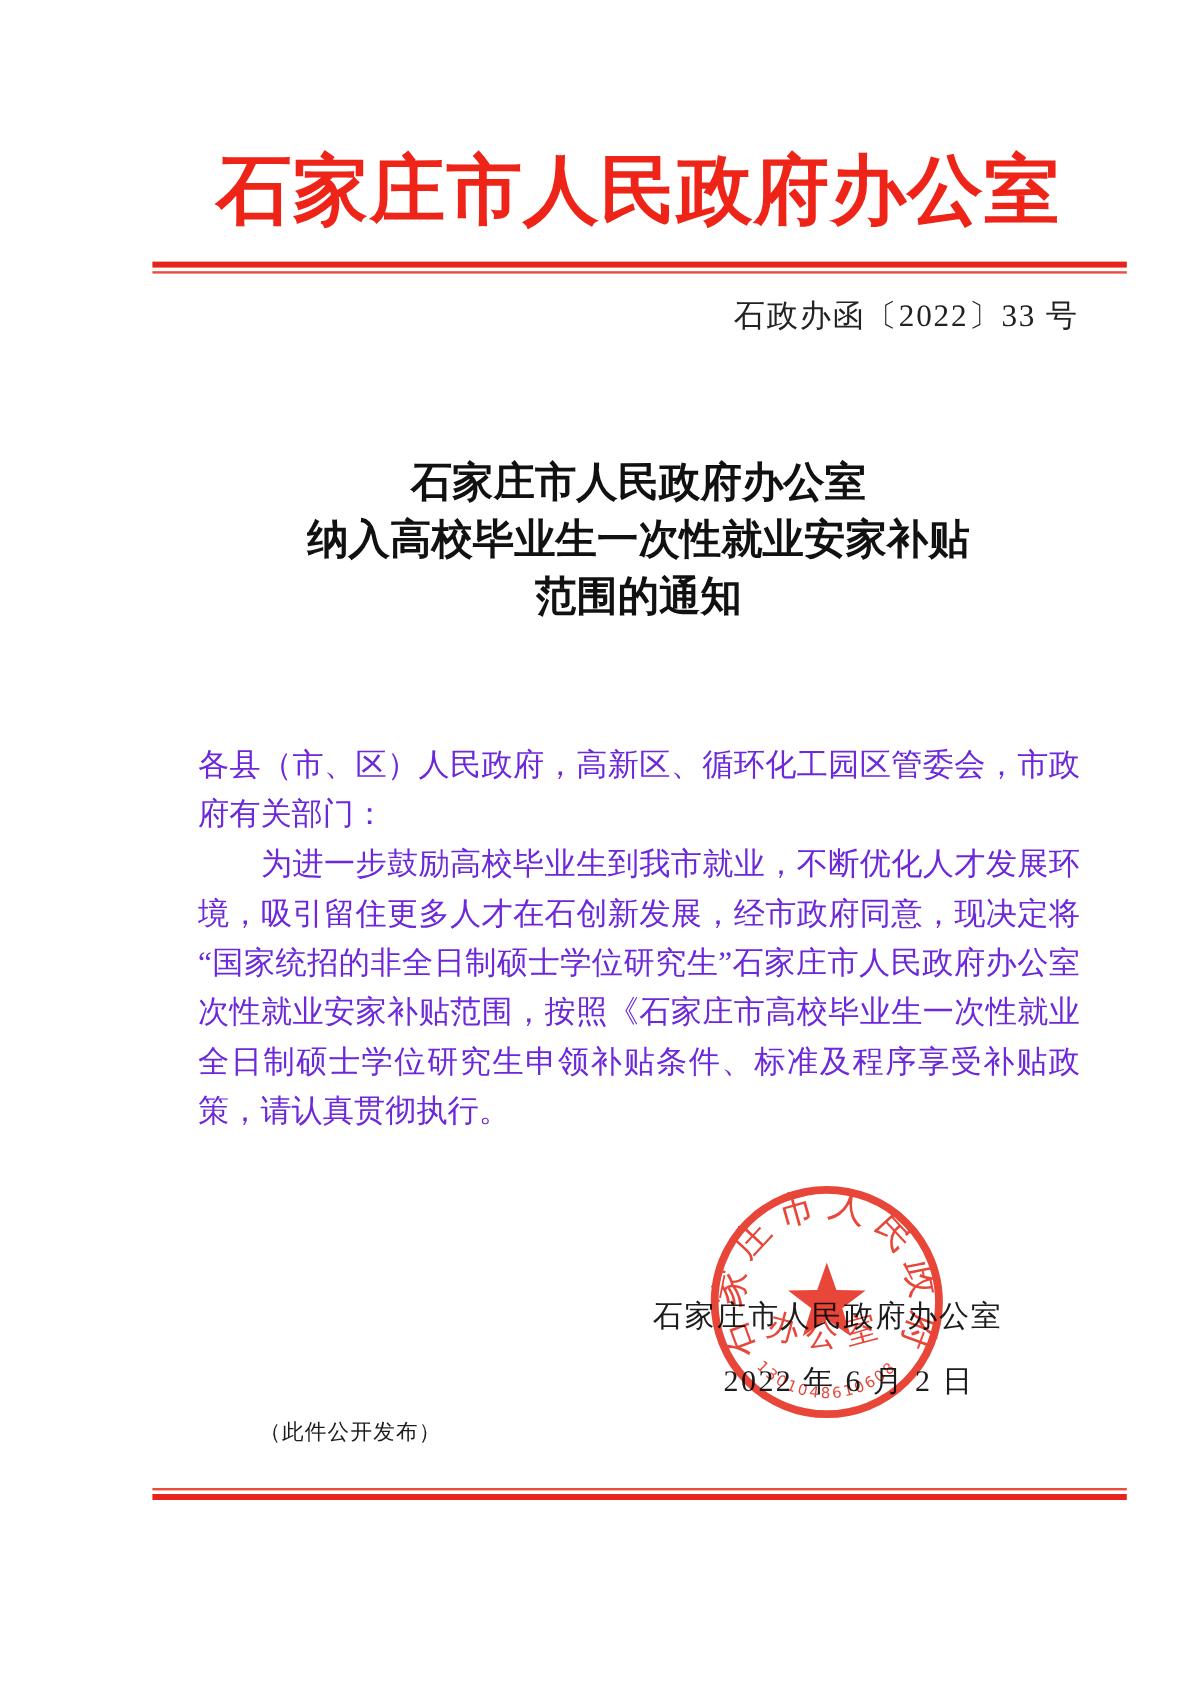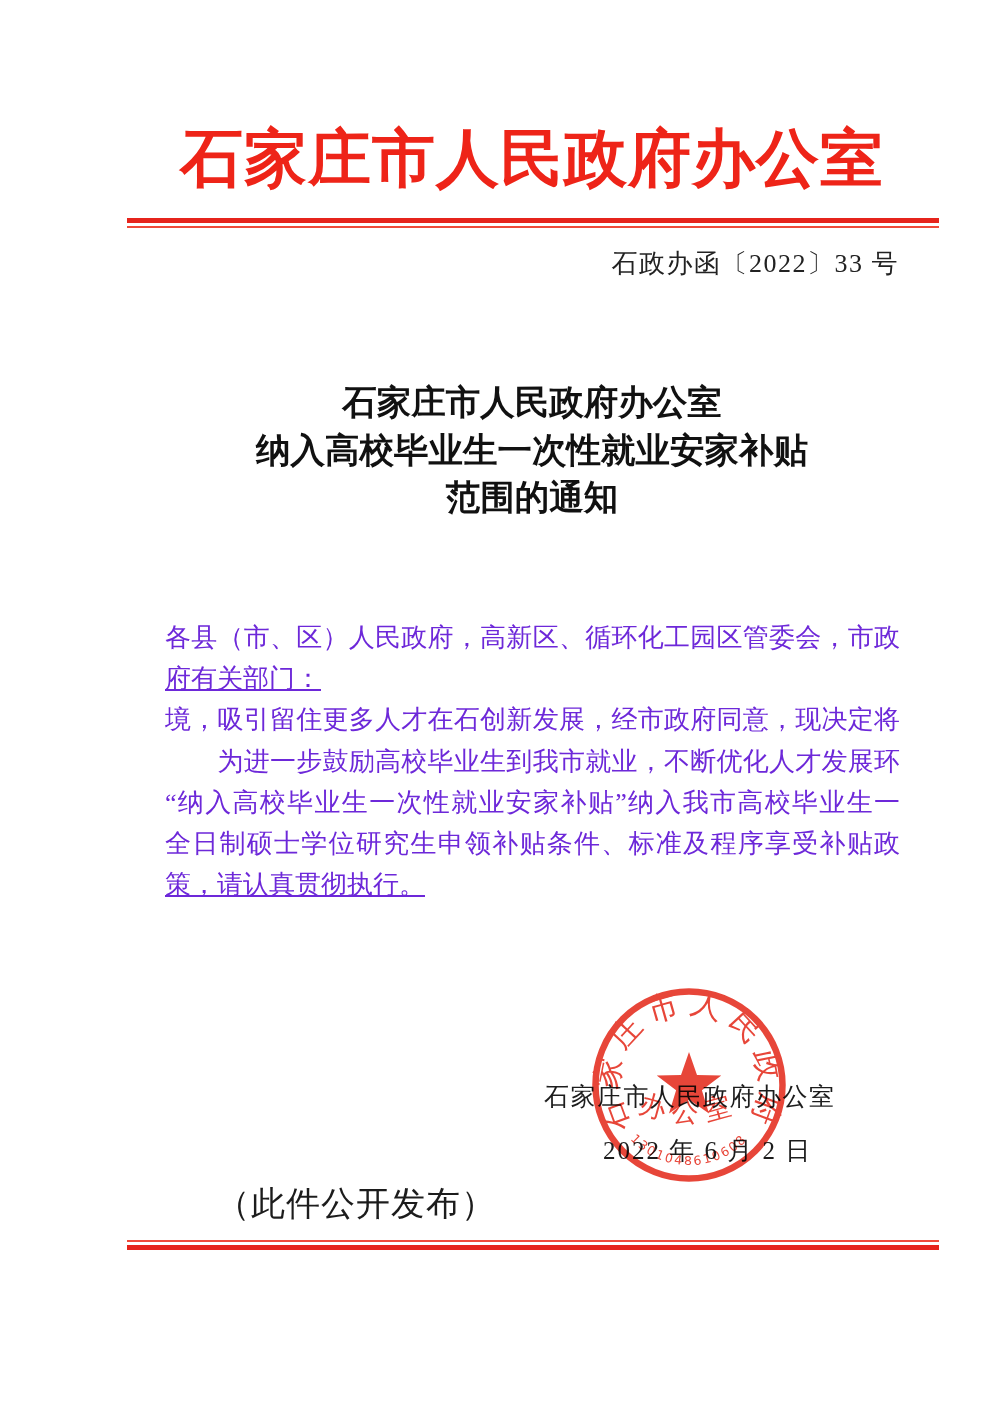--- a/index.html
+++ b/index.html
@@ -27,25 +27,25 @@
   }
   
   .title-block{
     position:absolute;top:379px;left:0;width:100%;text-align:center;
     font-weight:bold;color:#111111;font-size:34.5px;
   }
   .t-line{height:47.5px;line-height:47.5px;white-space:nowrap;}
   
   .body-block{position:absolute;top:617px;left:133px;width:735px;font-size:26px;color:#6d28d9;}
   .b-line{height:41.2px;line-height:41.2px;text-align:justify;text-align-last:justify;white-space:nowrap;}
-  .b-line.end{text-align:right;text-align-last:left;text-decoration:underline;}
+  .b-line.end{text-align:right;text-align-last:left;}
   
   .sig{position:absolute;top:1080px;left:512px;font-size:25px;letter-spacing:1.5px;color:#1c1c1c;z-index:2;white-space:nowrap;}
   .date{position:absolute;top:1134px;left:571px;font-size:25px;letter-spacing:2px;color:#1c1c1c;z-index:2;white-space:nowrap;}
-  .pub{position:absolute;top:1181px;left:184px;font-size:34px;letter-spacing:1px;color:#1c1c1c;white-space:nowrap;}
+  .pub{position:absolute;top:1181px;left:184px;font-size:18px;letter-spacing:1px;color:#1c1c1c;white-space:nowrap;}
   
   .seal{
     position:absolute;left:556px;top:984px;width:202px;height:202px;
     mix-blend-mode:multiply;opacity:.93;z-index:3;
   }
 </style>
 </head>
 <body>
 
 <div class="page">
@@ -61,23 +61,24 @@
 
   <div class="title-block">
       <div class="t-line">石家庄市人民政府办公室</div>
       <div class="t-line">纳入高校毕业生一次性就业安家补贴</div>
       <div class="t-line">范围的通知</div>
     </div>
 
   <div class="body-block">
       <div class="b-line">各县（市、区）人民政府，高新区、循环化工园区管委会，市政</div>
       <div class="b-line end">府有关部门：</div>
+      <div class="b-line">　　为进一步鼓励高校毕业生到我市就业，不断优化人才发展环</div>
       <div class="b-line">境，吸引留住更多人才在石创新发展，经市政府同意，现决定将</div>
-      <div class="b-line">　　为进一步鼓励高校毕业生到我市就业，不断优化人才发展环</div>
-      <div class="b-line">“纳入高校毕业生一次性就业安家补贴”纳入我市高校毕业生一</div>
+      <div class="b-line">“国家统招的非全日制硕士学位研究生”石家庄市人民政府办公室</div>
+      <div class="b-line">次性就业安家补贴范围，按照《石家庄市高校毕业生一次性就业</div>
       <div class="b-line">全日制硕士学位研究生申领补贴条件、标准及程序享受补贴政</div>
       <div class="b-line end">策，请认真贯彻执行。</div>
     </div>
 
   <div class="sig">石家庄市人民政府办公室</div>
 
   <div class="date">2022 年 6 月 2 日</div>
 
   <div class="pub">（此件公开发布）</div>
 

